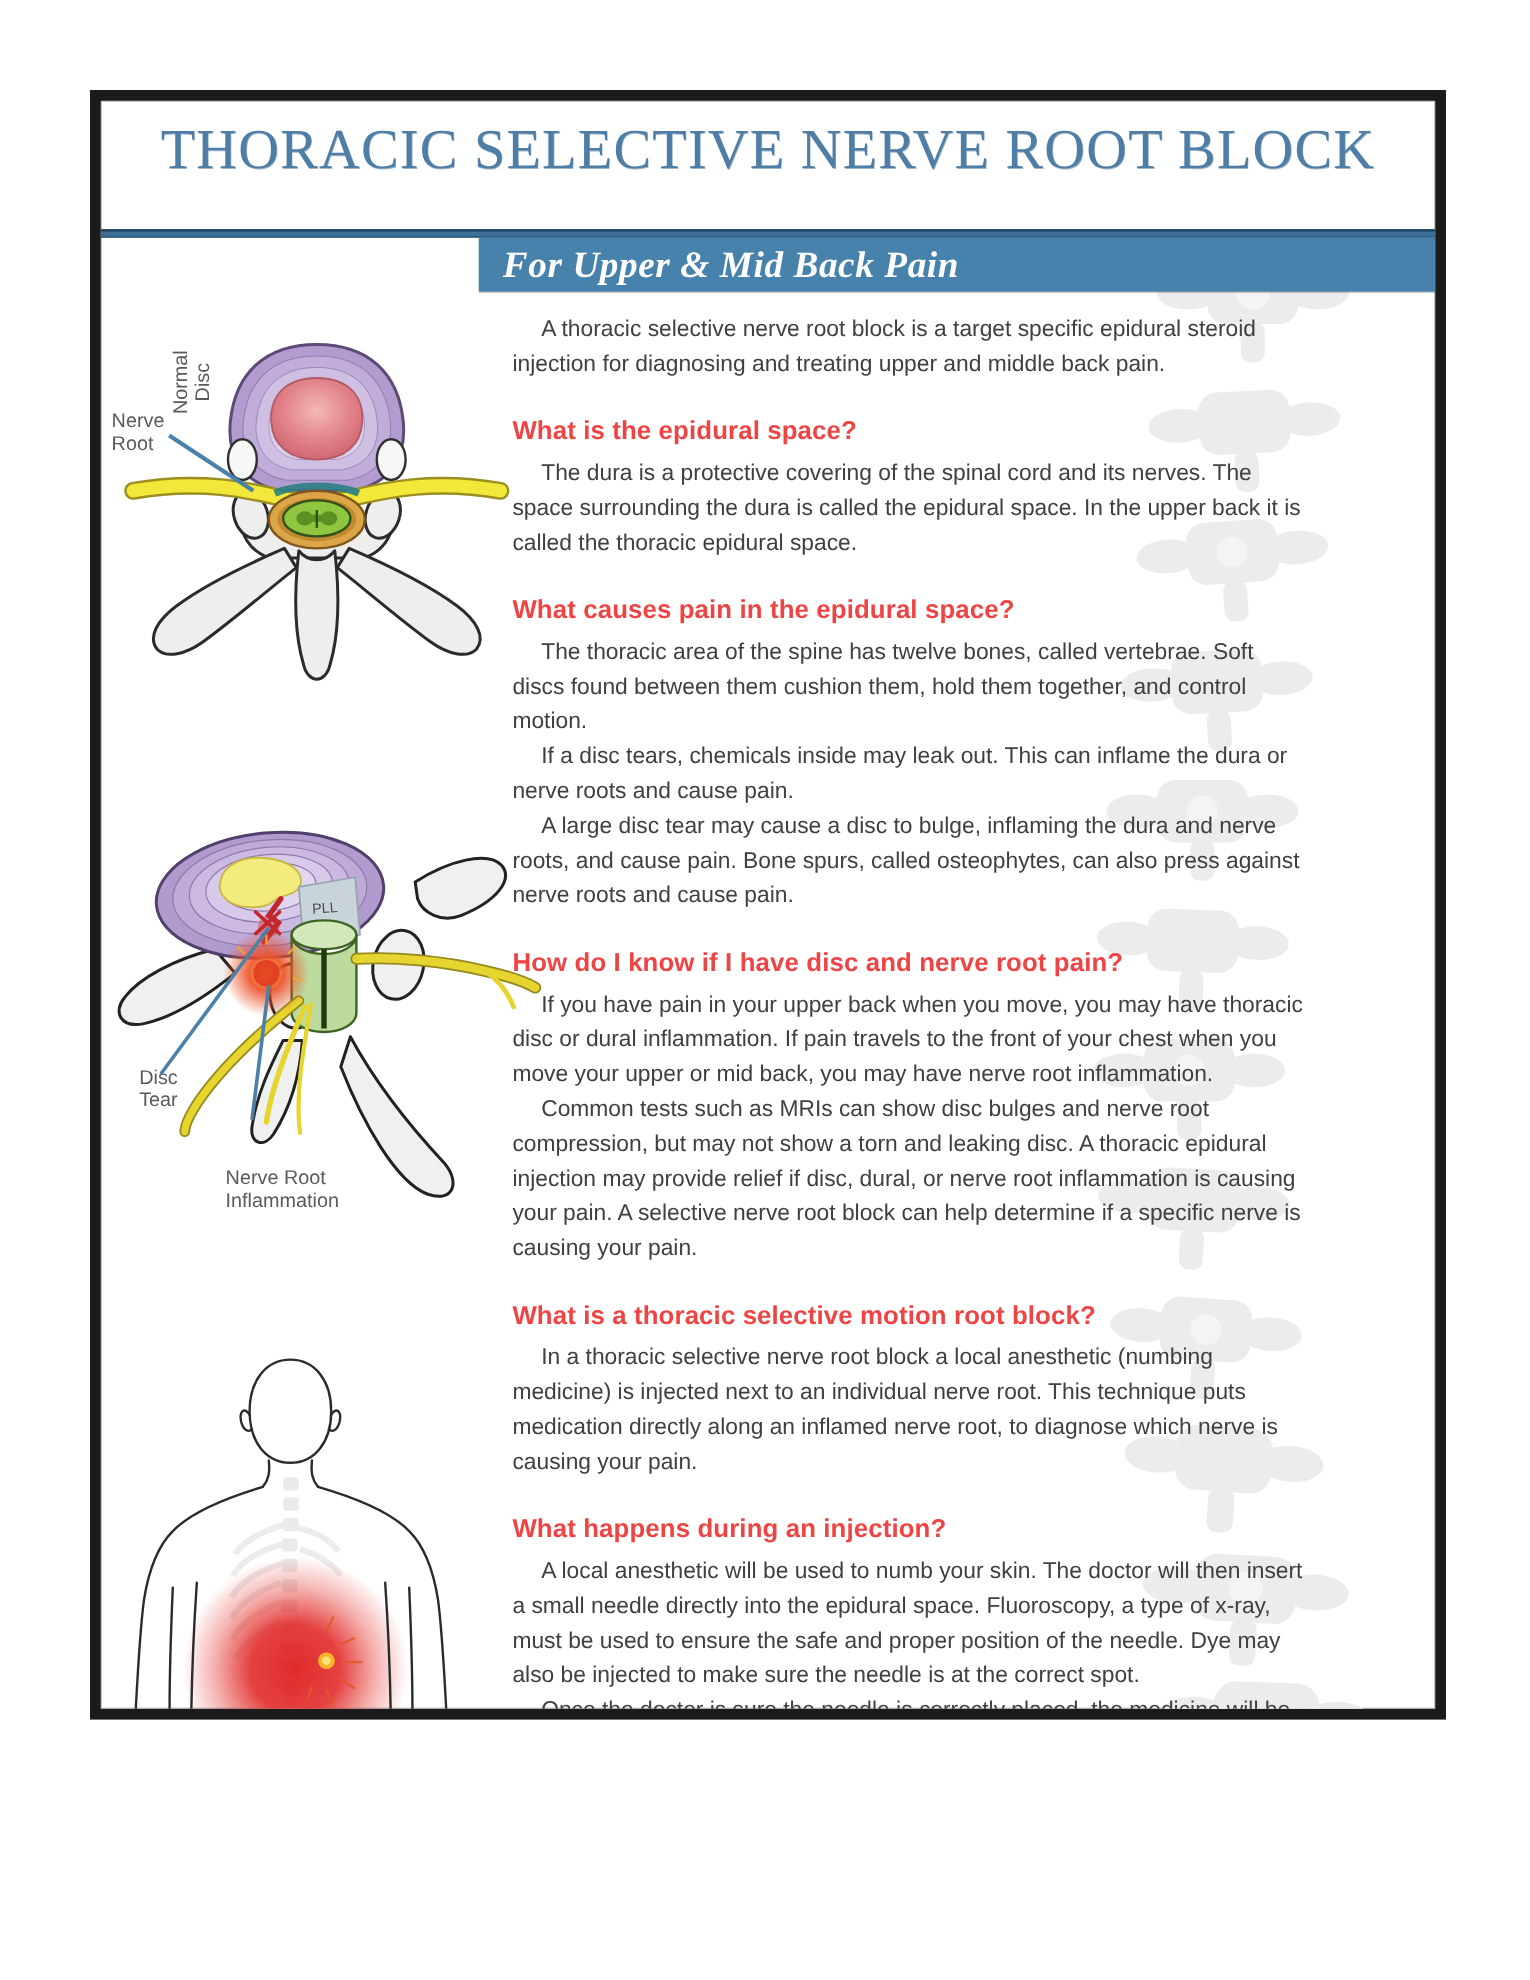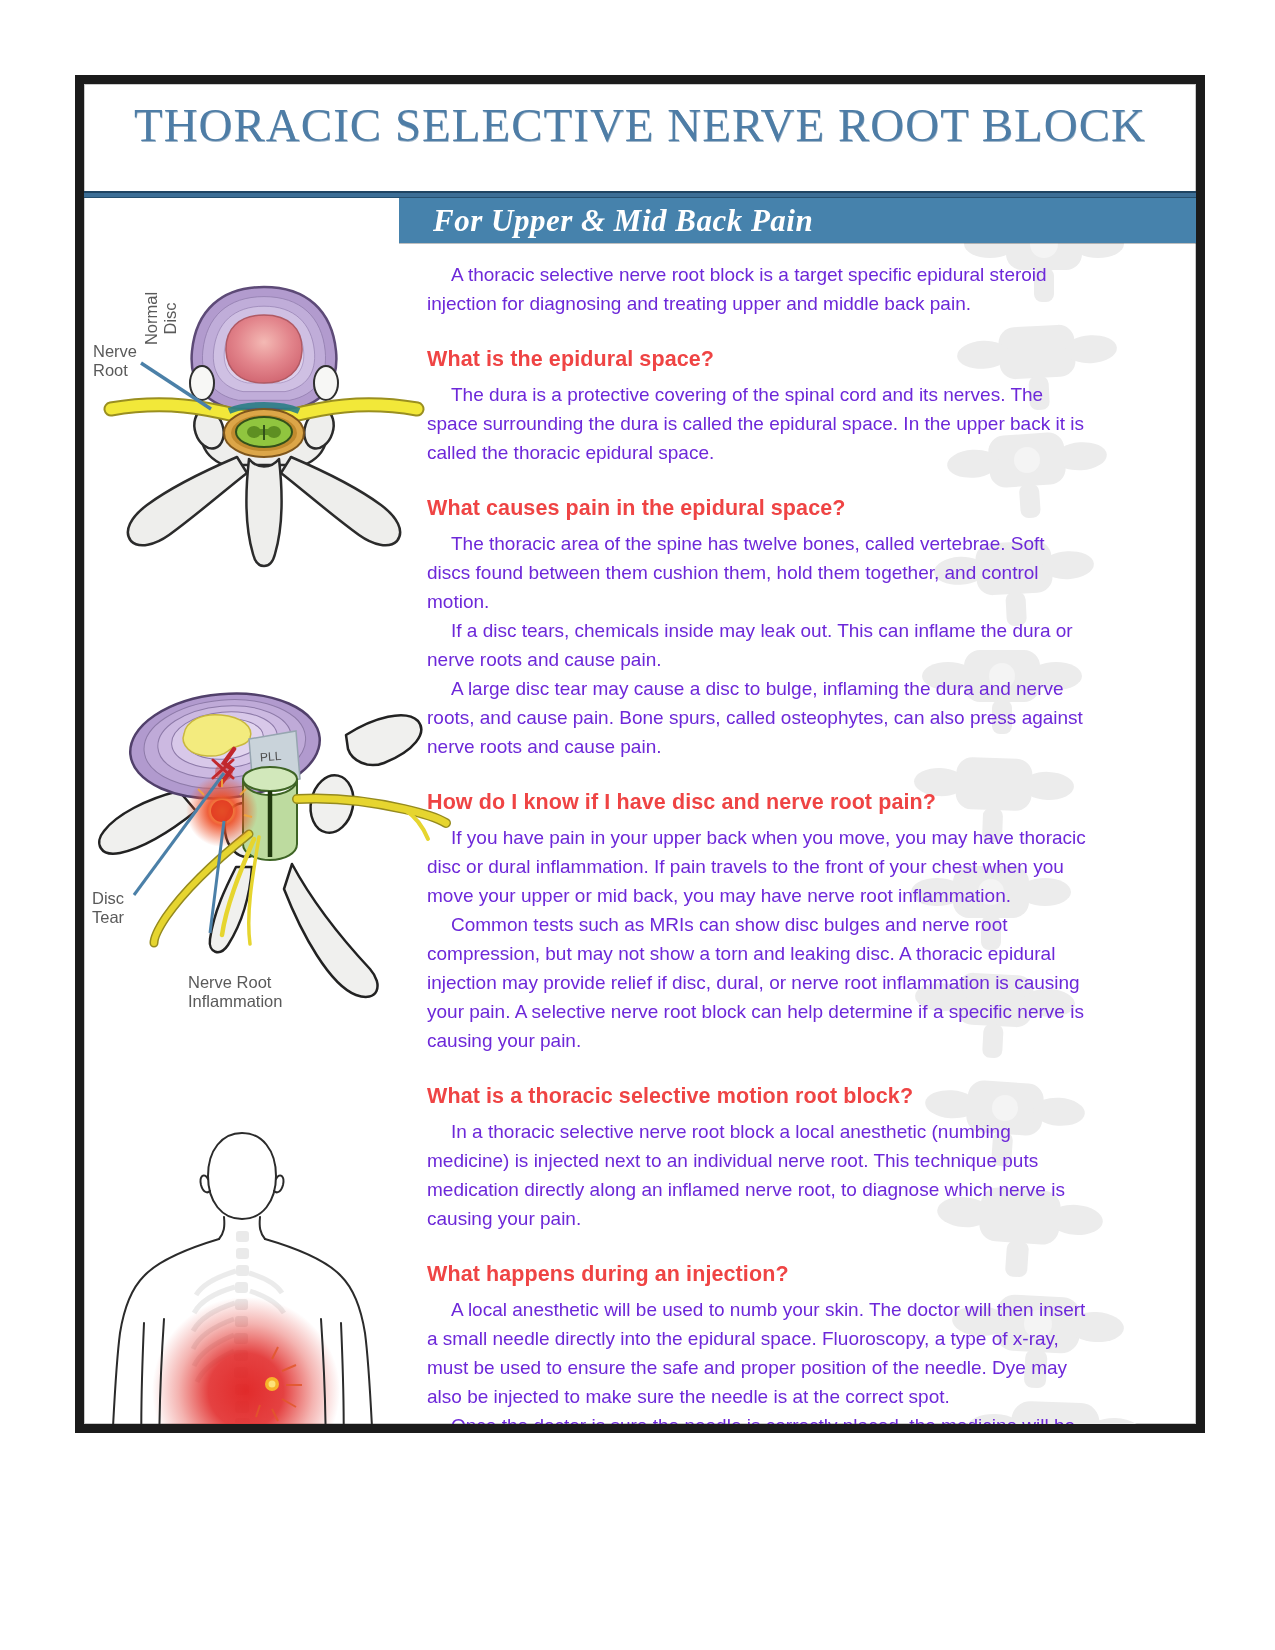--- a/index.html
+++ b/index.html
@@ -32,45 +32,45 @@
     background:#3c6e96; border-top:2px solid #1f4462; border-bottom:1px solid #26506f;
   }
   .banner {
     position:absolute; left:315px; right:0; top:114px; height:45px; z-index:2;
     background:#4682ac;
     display:flex; align-items:center;
     box-shadow: 0 1px 0 rgba(0,0,0,0.25);
   }
   .banner span {
     font-family:"Liberation Serif", serif; font-style:italic; font-weight:600;
-    font-size:31px; color:#ffffff; padding-left:34px; letter-spacing:0.5px;
+    font-size:31px; color:#ffffff; padding-left:20px; letter-spacing:0.5px;
   }
 
   
   .content { position:absolute; left:343px; top:176px; width:663px; z-index:2; }
   .content p {
-    margin:0; font-size:19px; line-height:29px; color:#6d28d9; text-indent:24px;
+    margin:0; font-size:19px; line-height:29px; color:#404040; text-indent:24px;
   }
   .content h2 {
     margin:27px 0 7px 0; font-size:21.5px; line-height:28px;
     color:#ef4444; font-weight:bold; letter-spacing:0.1px;
   }
 
   
   .fig { position:absolute; z-index:2; }
   #fig1 { left:5px;  top:175px;  width:340px; height:330px; }
   #fig2 { left:0px;  top:555px;  width:370px; height:400px; }
   #fig3 { left:20px; top:1035px; width:305px; height:430px; }
   .fig svg { position:absolute; left:0; top:0; }
   .fig-label {
     position:absolute; font-size:16.5px; line-height:1.18; color:#5a5a5a; z-index:3;
   }
   .lbl-normal-disc { left:37px; top:40px; width:70px; text-align:center; transform:rotate(-90deg); }
   .lbl-nerve-root  { left:4px;  top:83px;  width:58px; }
-  .lbl-disc-tear   { left:8px; top:250px; width:54px; }
+  .lbl-disc-tear   { left:32px; top:250px; width:54px; }
   .lbl-nri         { left:104px; top:290px; width:122px;margin-top:44px; }
   .lbl-pll         { left:176px; top:110px; width:40px; font-size:12px; color:#4e4e4e; transform:rotate(-4deg); }
 </style>
 </head>
 <body>
 
 <div class="page">
   <div class="page-inner">
 
     <svg class="bg-spine" width="355" height="1365" viewBox="0 0 355 1365">

